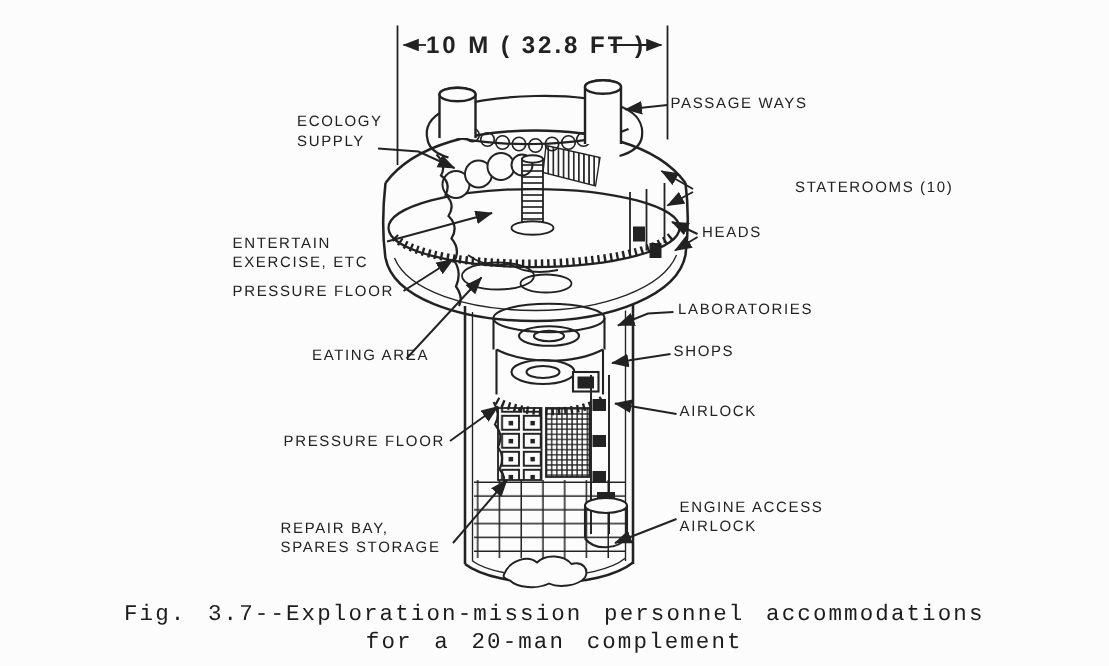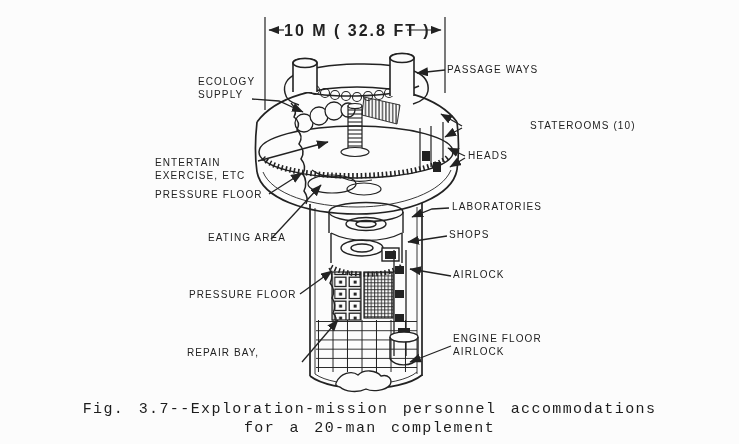--- a/index.html
+++ b/index.html
@@ -203,26 +203,27 @@
 
   <div class="lbl" style="left:468px;top:150px;">HEADS</div>
 
   <div class="lbl" style="left:452px;top:201px;">LABORATORIES</div>
 
   <div class="lbl" style="left:449px;top:229px;">SHOPS</div>
 
   <div class="lbl" style="left:453px;top:269px;">AIRLOCK</div>
 
   <div class="lbl" style="left:453px;top:333px;">
-    <div>ENGINE FLOOR</div>
+    <div>ENGINE ACCESS</div>
     <div>AIRLOCK</div>
   </div>
 
   <div class="lbl" style="left:189px;top:289px;">PRESSURE FLOOR</div>
 
   <div class="lbl" style="left:187px;top:347px;">
     <div>REPAIR BAY,</div>
+    <div>SPARES STORAGE</div>
   </div>
 
   <div class="cap" style="top:401px;">Fig. 3.7--Exploration-mission personnel accommodations</div>
   <div class="cap" style="top:420px;">for a 20-man complement</div>
 
 </div>
 
 </body></html>

